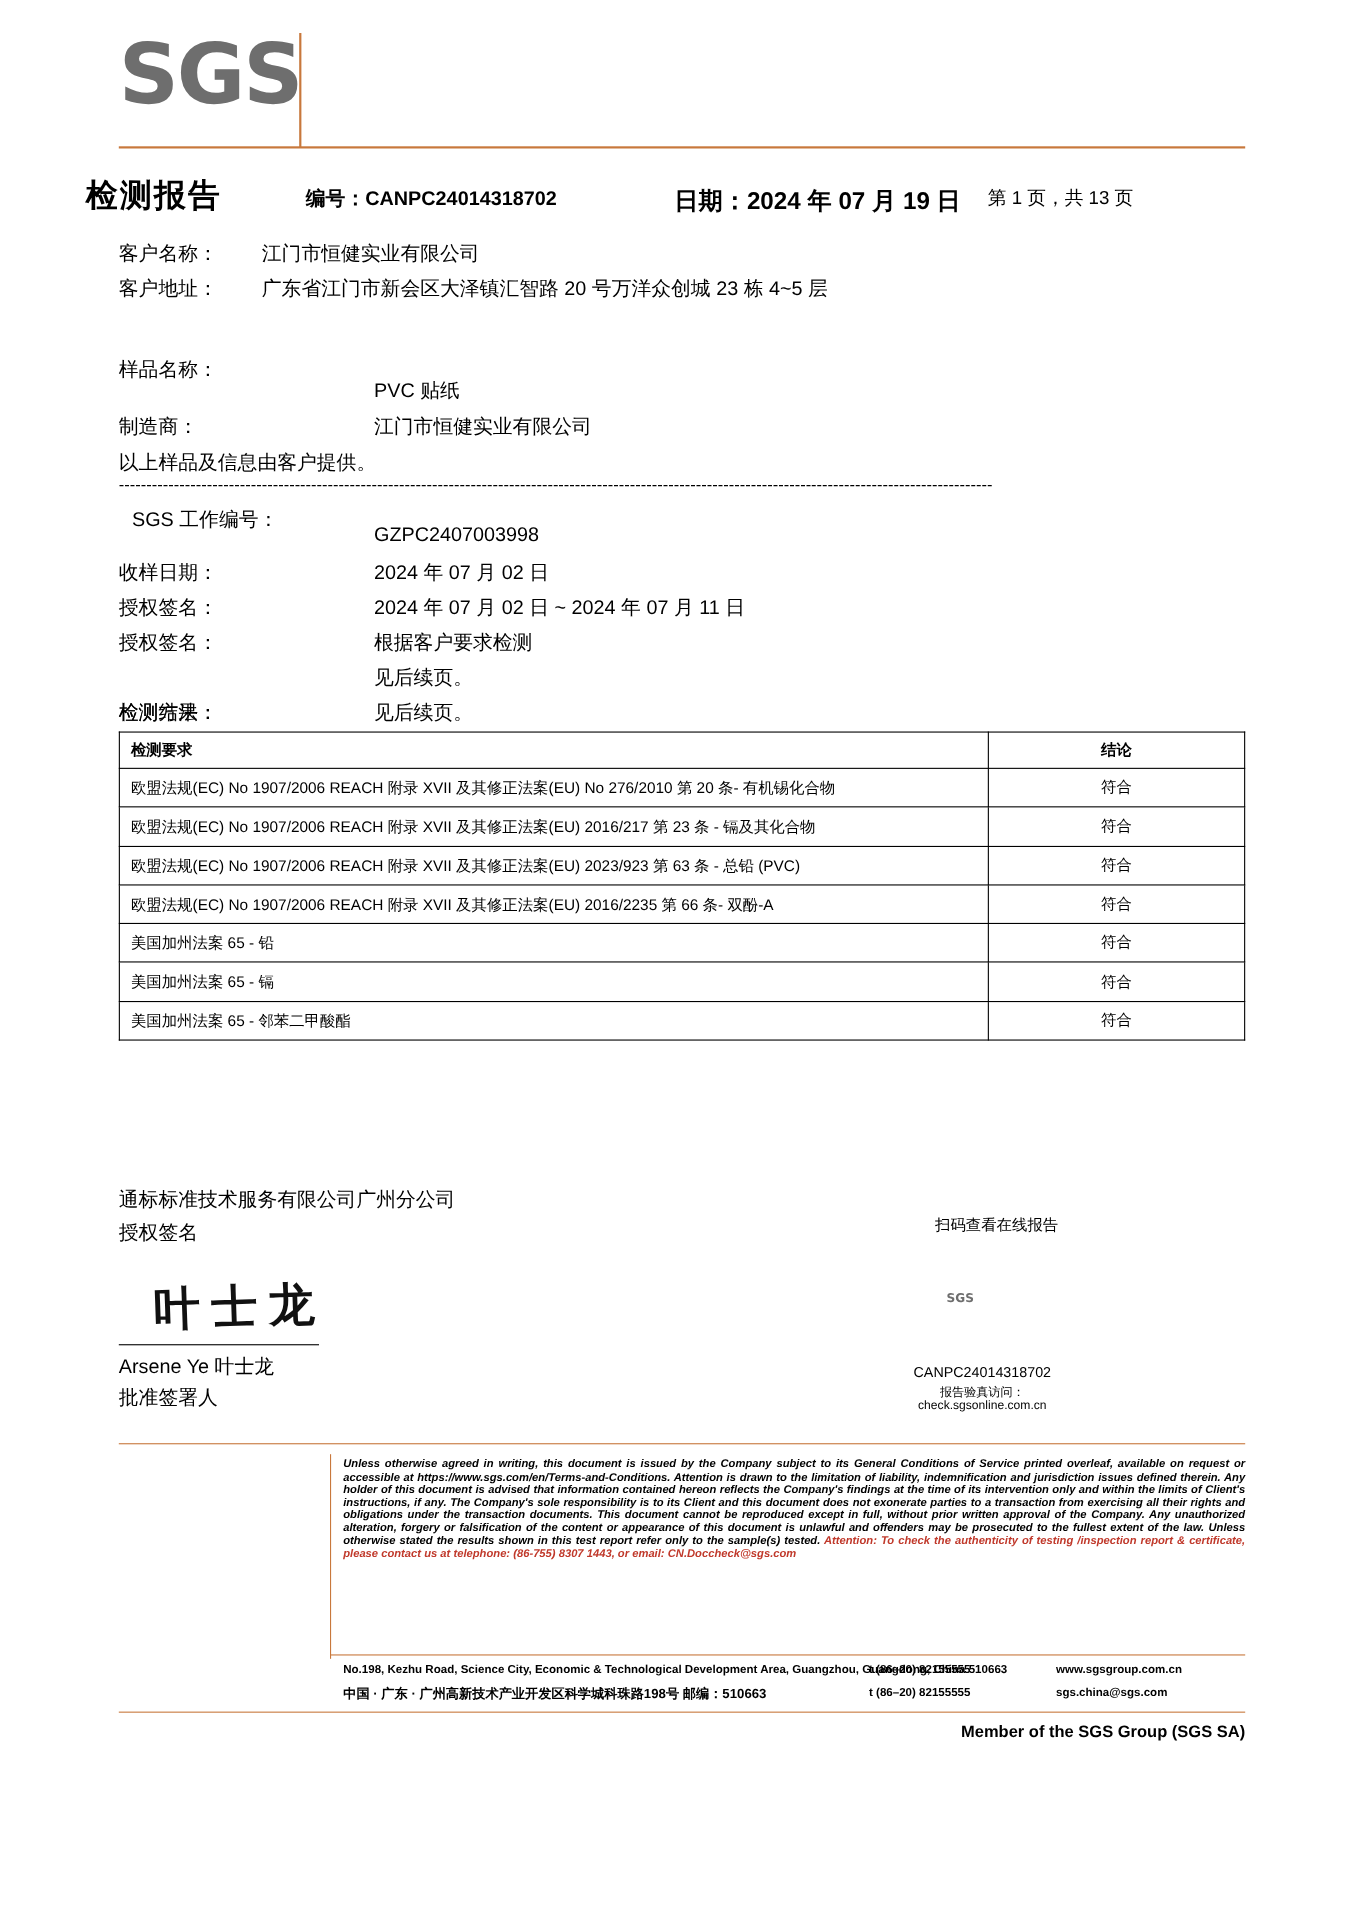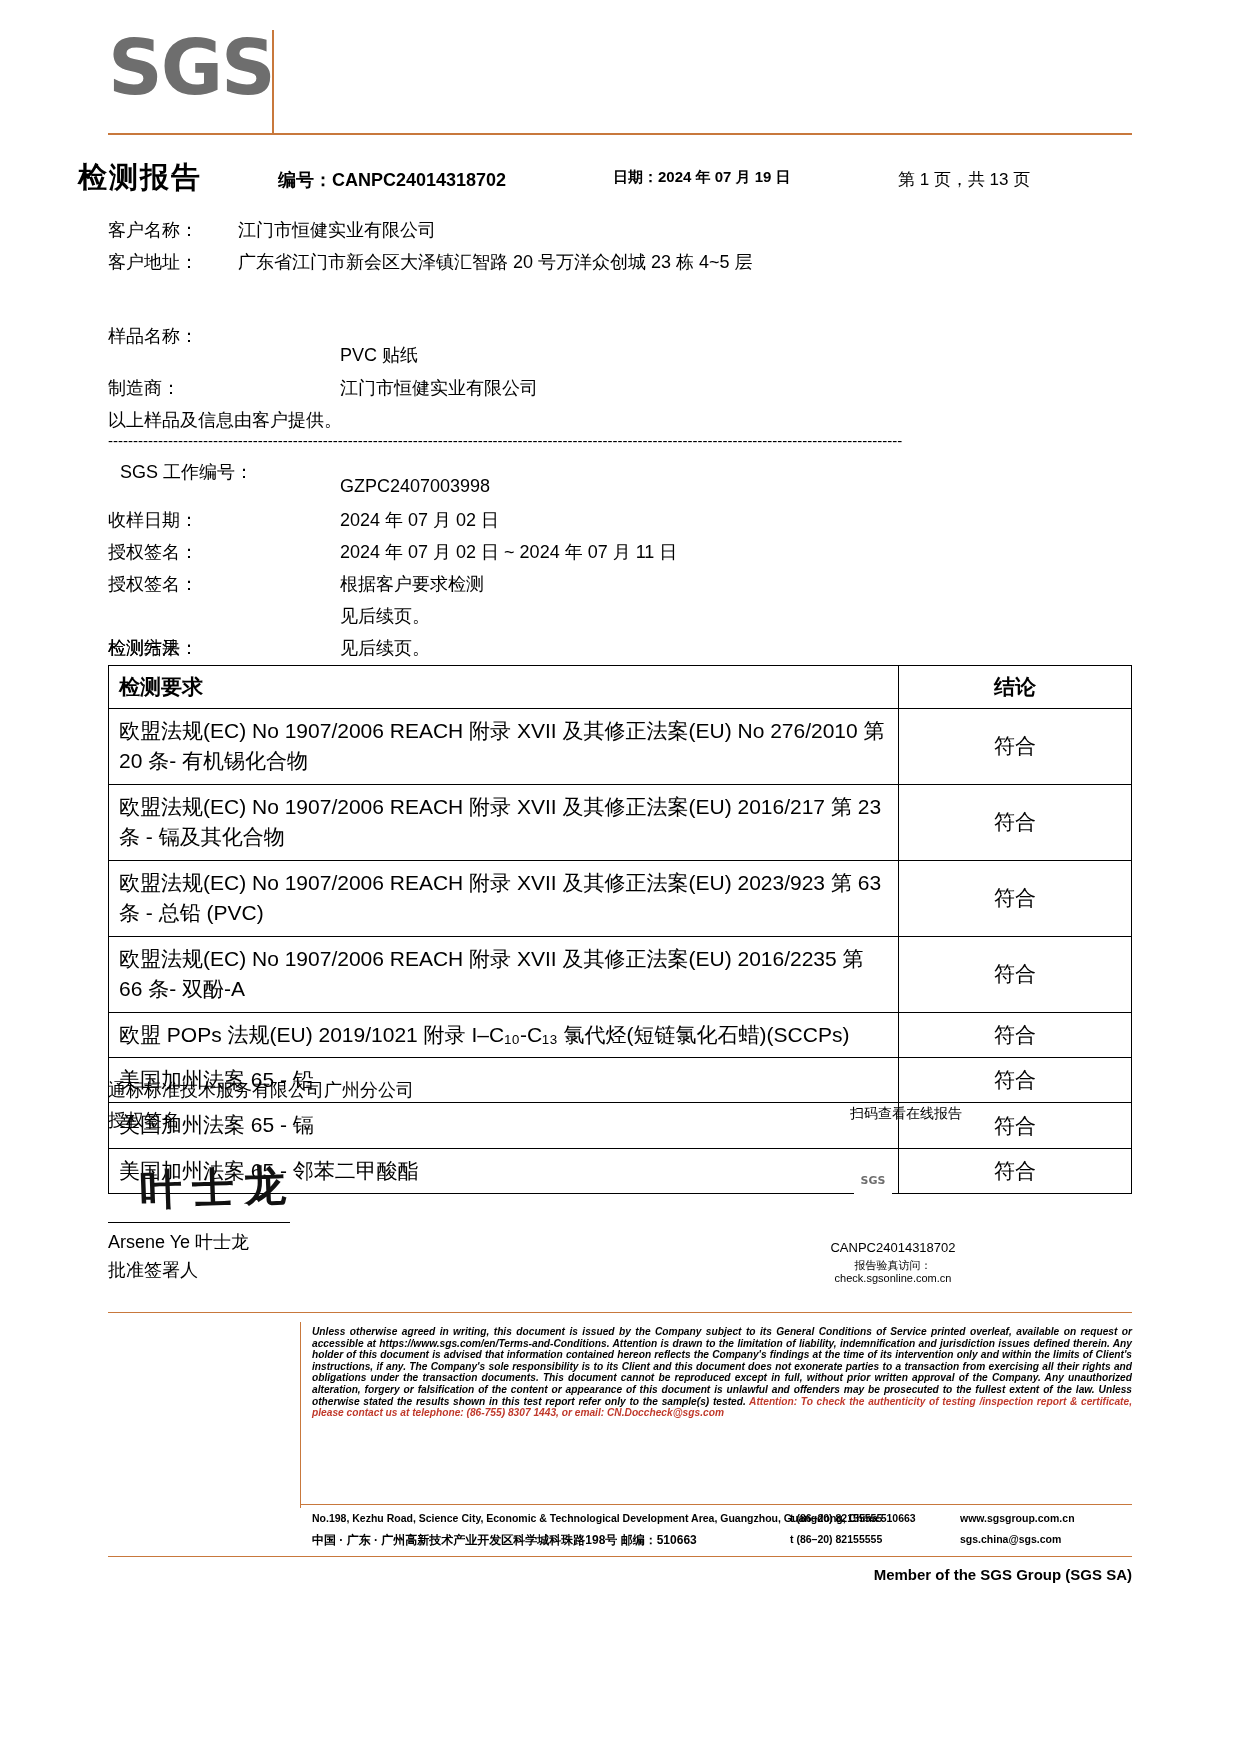--- a/index.html
+++ b/index.html
@@ -77,21 +77,21 @@
     position: absolute;
     left: 200px;
     top: 6px;
     font-size: 18px;
     font-weight: bold;
   }
   .doc-date {
     position: absolute;
     left: 535px;
     top: 6px;
-    font-size: 15px;
+    font-size: 22px;
     font-weight: bold;
   }
   .doc-page {
     position: absolute;
     left: 820px;
     top: 6px;
     font-size: 17px;
   }
 
   .lbl { position: absolute; font-size: 18px; white-space: nowrap; }
@@ -109,21 +109,21 @@
     white-space: nowrap;
   }
 
   
   .tbl {
     position: absolute;
     left: 108px;
     top: 665px;
     width: 1024px;
     border-collapse: collapse;
-    font-size: 21px;
+    font-size: 14px;
   }
   .tbl td, .tbl th {
     border: 1px solid #000;
     padding: 7px 10px;
     vertical-align: middle;
   }
   .tbl th {
     font-weight: bold;
     text-align: left;
   }
@@ -484,24 +484,20 @@
       </tr>
       <tr>
         <td class="req">欧盟法规(EC) No 1907/2006 REACH 附录 XVII 及其修正法案(EU) 2023/923 第 63 条 - 总铅 (PVC)</td>
         <td class="concl">符合</td>
       </tr>
       <tr>
         <td class="req">欧盟法规(EC) No 1907/2006 REACH 附录 XVII 及其修正法案(EU) 2016/2235 第 66 条- 双酚-A</td>
         <td class="concl">符合</td>
       </tr>
       <tr>
-        <td class="req">欧盟 POPs 法规(EU) 2019/1021 附录 I–C₁₀-C₁₃ 氯代烃(短链氯化石蜡)(SCCPs)</td>
-        <td class="concl">符合</td>
-      </tr>
-      <tr>
         <td class="req">美国加州法案 65 - 铅</td>
         <td class="concl">符合</td>
       </tr>
       <tr>
         <td class="req">美国加州法案 65 - 镉</td>
         <td class="concl">符合</td>
       </tr>
       <tr>
         <td class="req">美国加州法案 65 - 邻苯二甲酸酯</td>
         <td class="concl">符合</td>

